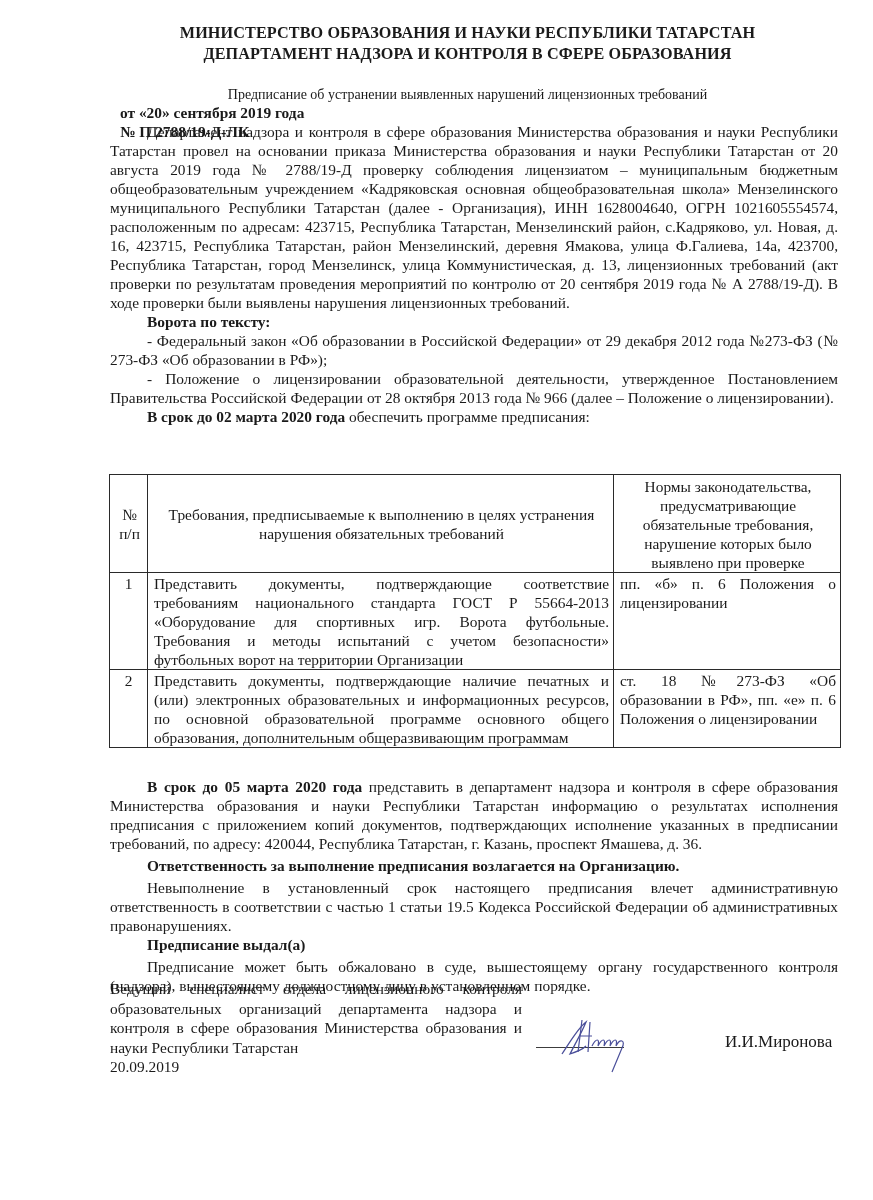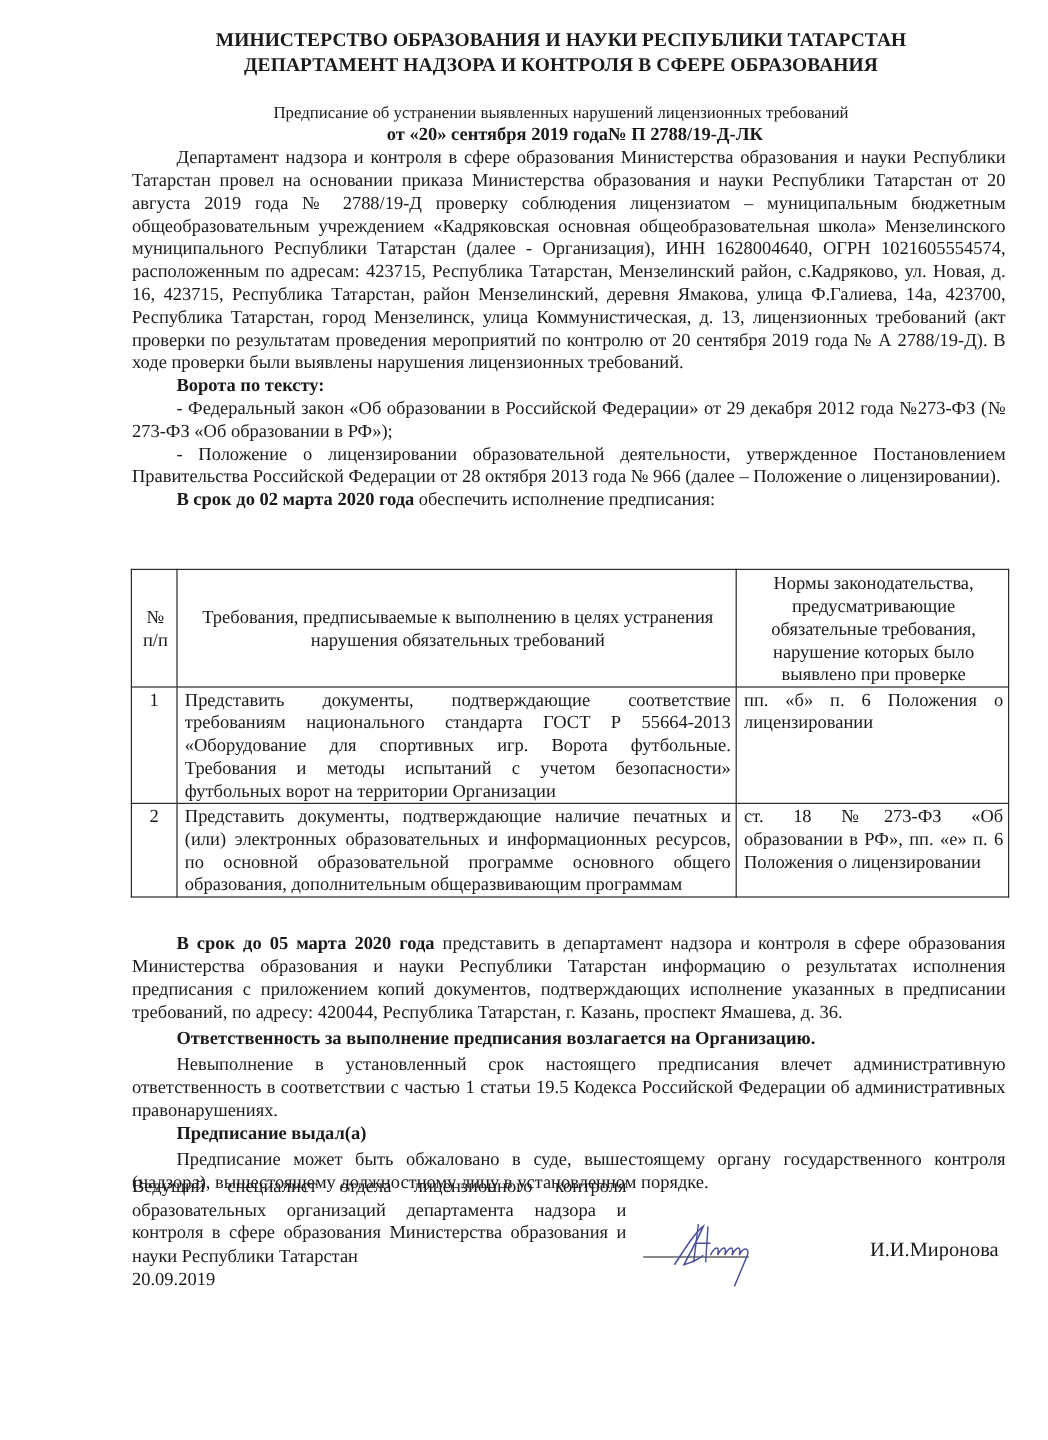--- a/index.html
+++ b/index.html
@@ -16,21 +16,21 @@
       text-align: center; font-weight: bold; font-size: 16.2px; line-height: 21px;
       letter-spacing: 0.1px;
     }
     .doc-title {
       position: absolute; left: 100px; top: 85px; width: 735px;
       text-align: center; font-size: 14px; line-height: 19px;
     }
     .date-line {
       position: absolute; left: 120px; top: 103px; width: 718px;
       font-weight: bold; font-size: 15.4px; line-height: 19px;
-      display: flex; justify-content: center;
+      display: flex; justify-content: center; flex-direction: column;
     }
     .body-text {
       position: absolute; left: 110px; width: 728px;
       text-align: justify;
     }
     .indent { text-indent: 37px; }
     .p { margin: 0; }
     .bold { font-weight: bold; }
 
     table.req {
@@ -77,21 +77,21 @@
   <div class="date-line">
     <span>от «20» сентября 2019 года</span>
     <span>№ П 2788/19-Д-ЛК</span>
   </div>
 
   <div class="body-text" style="top:122px;">
     <p class="p indent">Департамент надзора и контроля в сфере образования Министерства образования и науки Республики Татарстан провел на основании приказа Министерства образования и науки Республики Татарстан от  20 августа 2019 года № 2788/19-Д проверку соблюдения лицензиатом – муниципальным бюджетным общеобразовательным учреждением «Кадряковская основная общеобразовательная школа» Мензелинского муниципального Республики Татарстан (далее - Организация), ИНН 1628004640, ОГРН 1021605554574, расположенным по адресам: 423715, Республика Татарстан, Мензелинский район, с.Кадряково, ул. Новая, д. 16, 423715, Республика Татарстан, район Мензелинский, деревня Ямакова, улица Ф.Галиева, 14а, 423700, Республика Татарстан, город Мензелинск, улица Коммунистическая, д. 13, лицензионных требований (акт проверки по результатам проведения мероприятий по контролю от 20 сентября 2019 года № А 2788/19-Д). В ходе проверки были выявлены нарушения лицензионных требований.</p>
     <p class="p indent bold">Ворота по тексту:</p>
     <p class="p indent">- Федеральный закон «Об образовании в Российской Федерации» от 29 декабря 2012 года №273-ФЗ (№ 273-ФЗ «Об образовании в РФ»);</p>
     <p class="p indent">- Положение о лицензировании образовательной деятельности, утвержденное Постановлением Правительства Российской Федерации от 28 октября 2013 года № 966 (далее – Положение о лицензировании).</p>
-    <p class="p indent"><span class="bold">В срок до 02 марта 2020 года</span><span> обеспечить исполнение предписания:</span></p>
+    <p class="p indent"><span class="bold">В срок до 02 марта 2020 года</span><span> обеспечить программе предписания:</span></p>
   </div>
 
   <table class="req">
     <tbody>
         <tr>
       <th class="c-num" style="height:96px;margin-top:29px;">№ п/п</th>
       <th class="c-req">Требования, предписываемые к выполнению в целях устранения нарушения обязательных требований</th>
       <th class="c-norm" style="text-align:center;">Нормы законодательства, предусматривающие обязательные требования, нарушение которых было выявлено при проверке</th>
     </tr>
     <tr>

